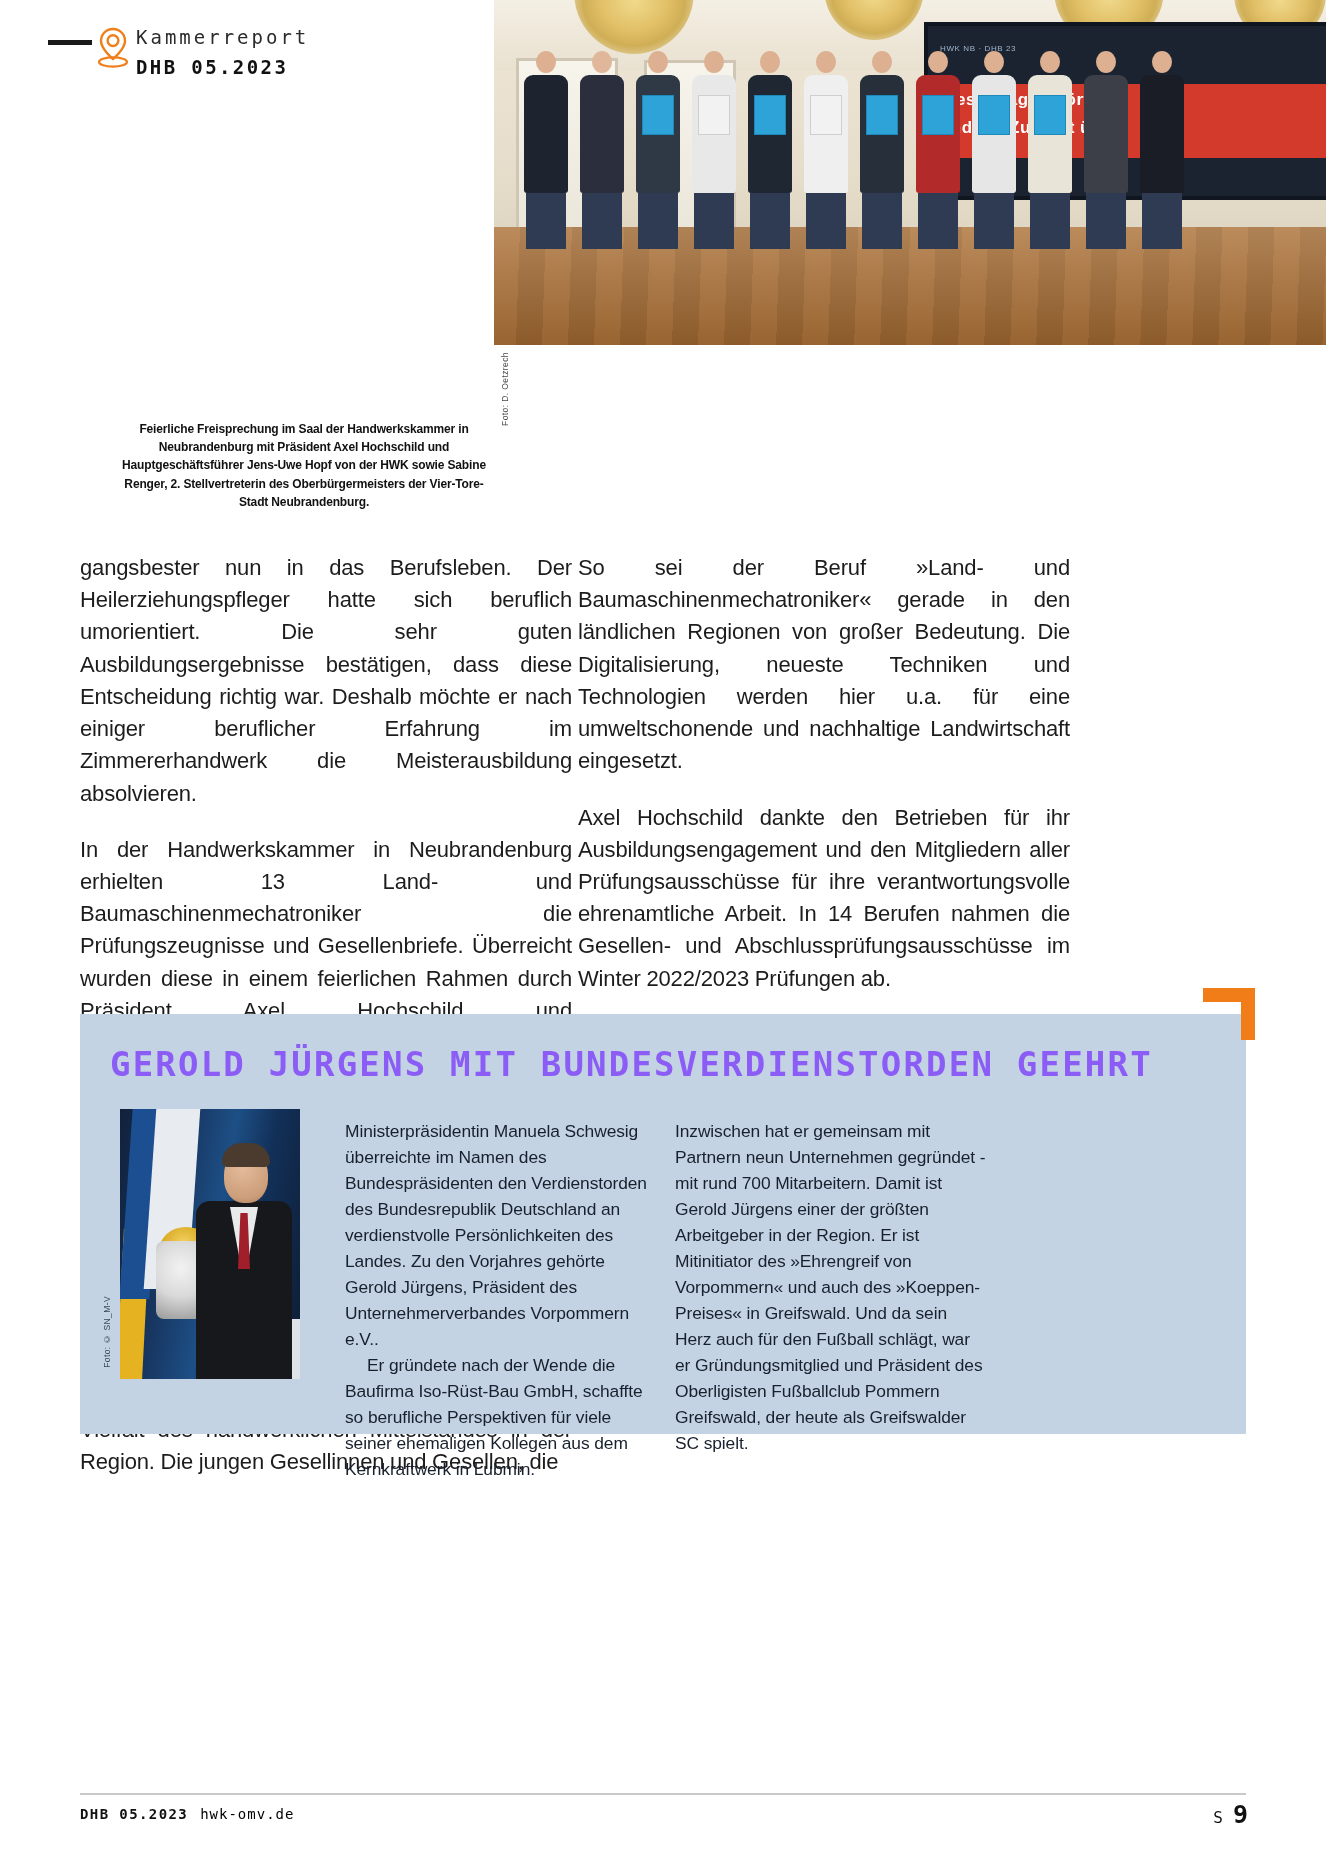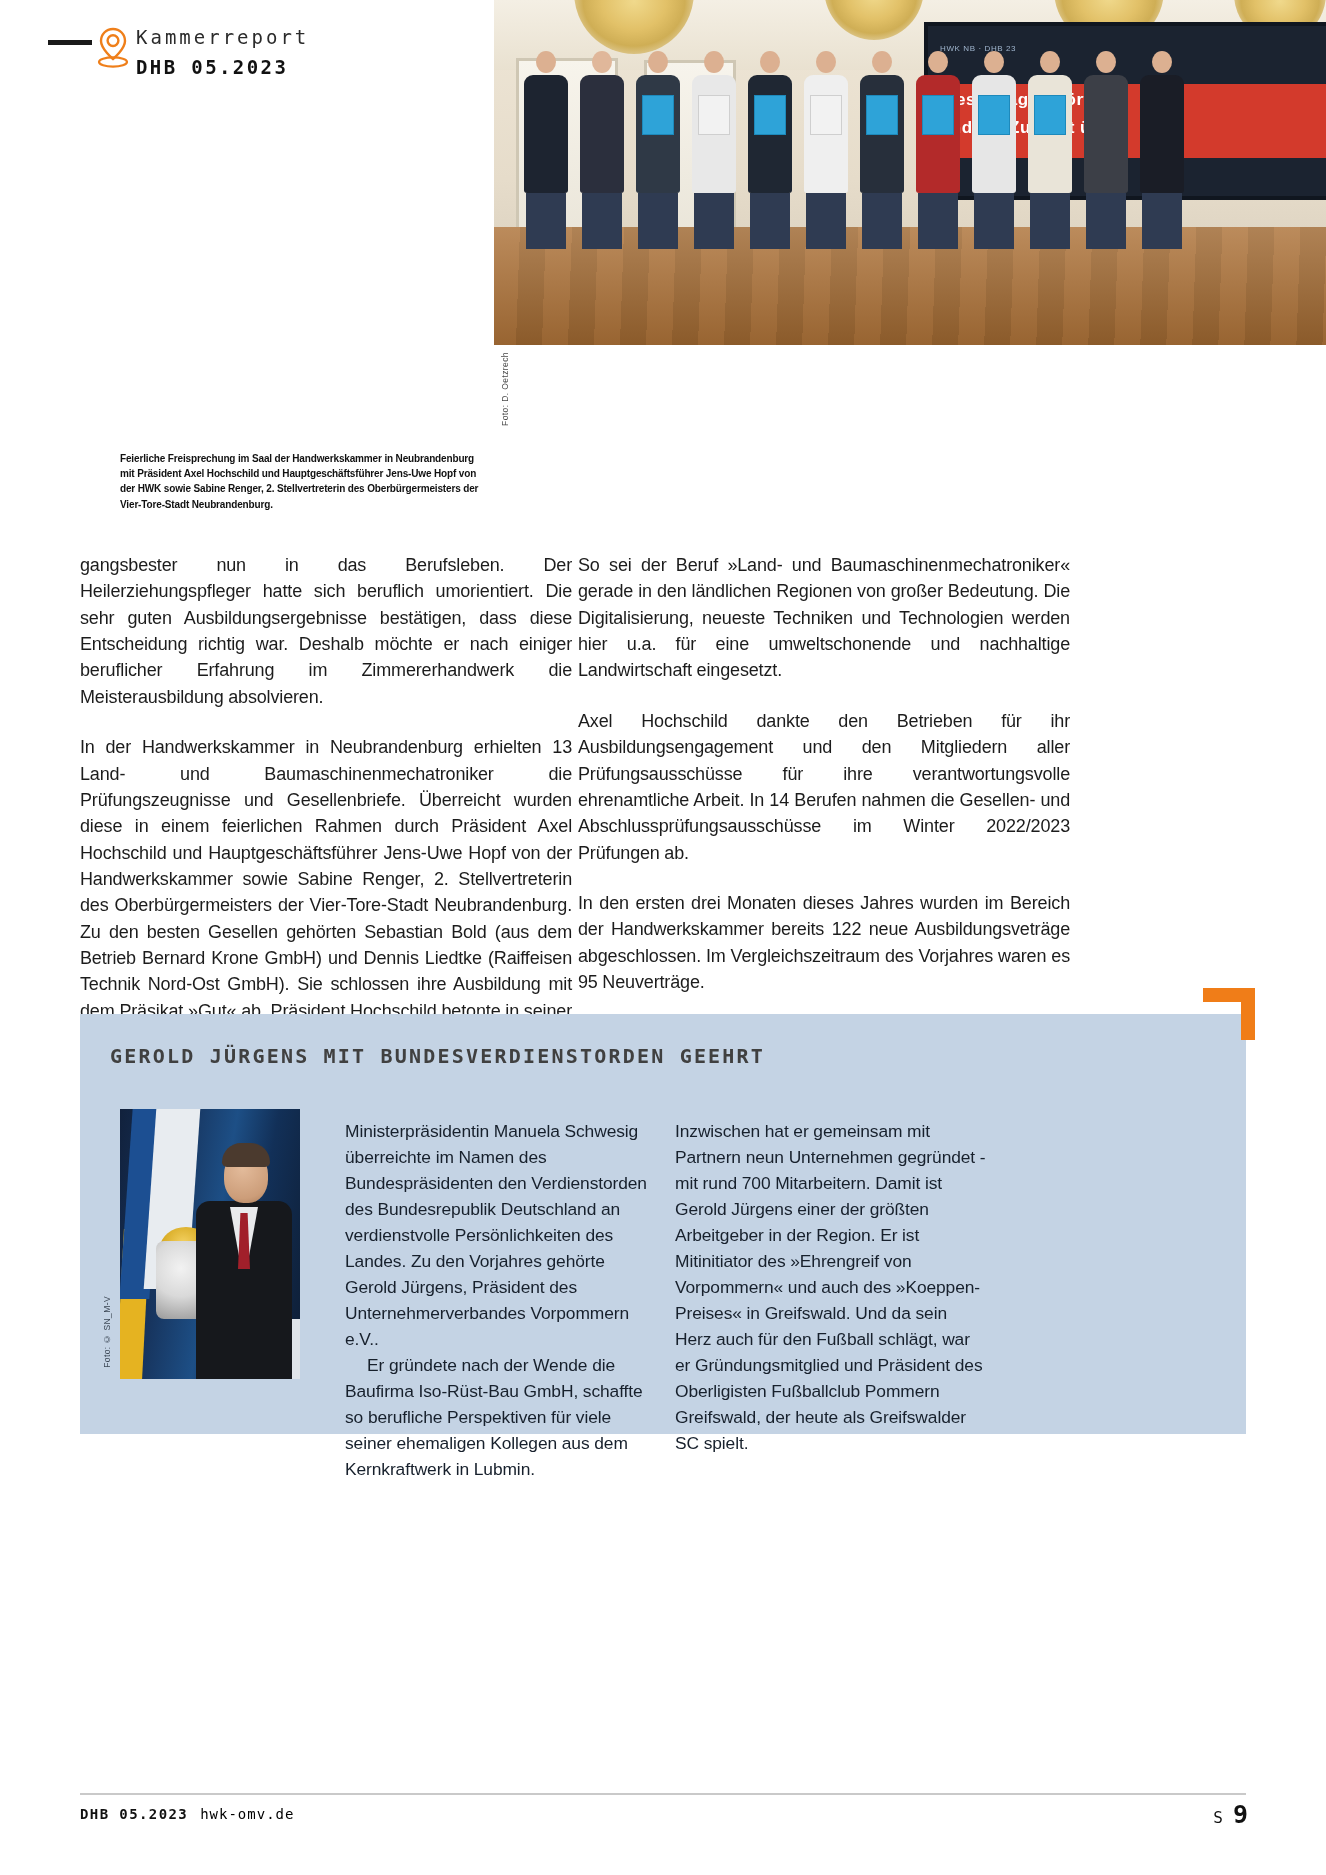--- a/index.html
+++ b/index.html
@@ -61,34 +61,33 @@
   .cert.white{background:#f2f2f2;border-color:#cfcfcf;}
   .credit-wrap{position:absolute;left:500px;top:352px;height:90px;width:14px;}
   .credit-vert{
     font-size:8.5px;color:#4a4a4a;writing-mode:vertical-rl;transform:rotate(180deg);
     white-space:nowrap;letter-spacing:.4px;
   }
 
   
   .caption{
     position:absolute;left:120px;top:420px;width:368px;
-    text-align:left;
-    font-size:10px;line-height:1.52;font-weight:700;color:#111;
+    text-align:center;
+    font-size:12px;line-height:1.52;font-weight:700;color:#111;
     font-family:"Liberation Sans", sans-serif;
     letter-spacing:-0.15px;
-    margin-top:31px;
   }
 
   
   .col{position:absolute;top:552px;width:492px;}
   .col-left{left:80px;}
   .col-right{left:578px;}
   .col p{
     margin:0 0 24px 0;
-    font-size:18px;
+    font-size:22px;
     line-height:1.465;
     text-align:justify;
     color:#1c1c1c;
     font-family:"Liberation Sans", sans-serif;
     letter-spacing:-0.15px;
     word-spacing:-0.2px;
   }
   .col p:last-child{margin-bottom:0;}
 
   
@@ -97,21 +96,21 @@
     background:#c4d3e4;
   }
   .hl-corner{
     position:absolute;left:1203px;top:988px;width:52px;height:52px;
   }
   .hl-corner i{position:absolute;background:#f07d18;}
   .hl-corner i.h{left:0;top:0;width:52px;height:14px;}
   .hl-corner i.v{right:0;top:0;width:14px;height:52px;}
   .hl-title{
     position:absolute;left:110px;top:1044px;width:1060px;
-    font-size:20px;font-weight:700;letter-spacing:2.2px;color:#404040;
+    font-size:34px;font-weight:700;letter-spacing:2.2px;color:#8b5cf6;
     font-family:"DejaVu Sans Mono", monospace;
     white-space:nowrap;
   }
   .hl-photo{
     position:absolute;left:120px;top:1109px;width:180px;height:270px;overflow:hidden;background:#15213a;
   }
   .hp-bg{position:absolute;inset:0;background:linear-gradient(100deg,#11213c 0%,#17355f 30%,#1d4f86 52%,#123058 70%,#0e1d33 100%);}
   .hp-flagwhite{position:absolute;left:30px;top:0;width:44px;height:180px;background:#e8ecf0;transform:skewX(-4deg);}
   .hp-flagblue{position:absolute;left:6px;top:0;width:30px;height:190px;background:#1c4f92;transform:skewX(-4deg);}
   .hp-flagyellow{position:absolute;left:0px;top:120px;width:26px;height:150px;background:#e5b321;transform:skewX(-3deg);}

